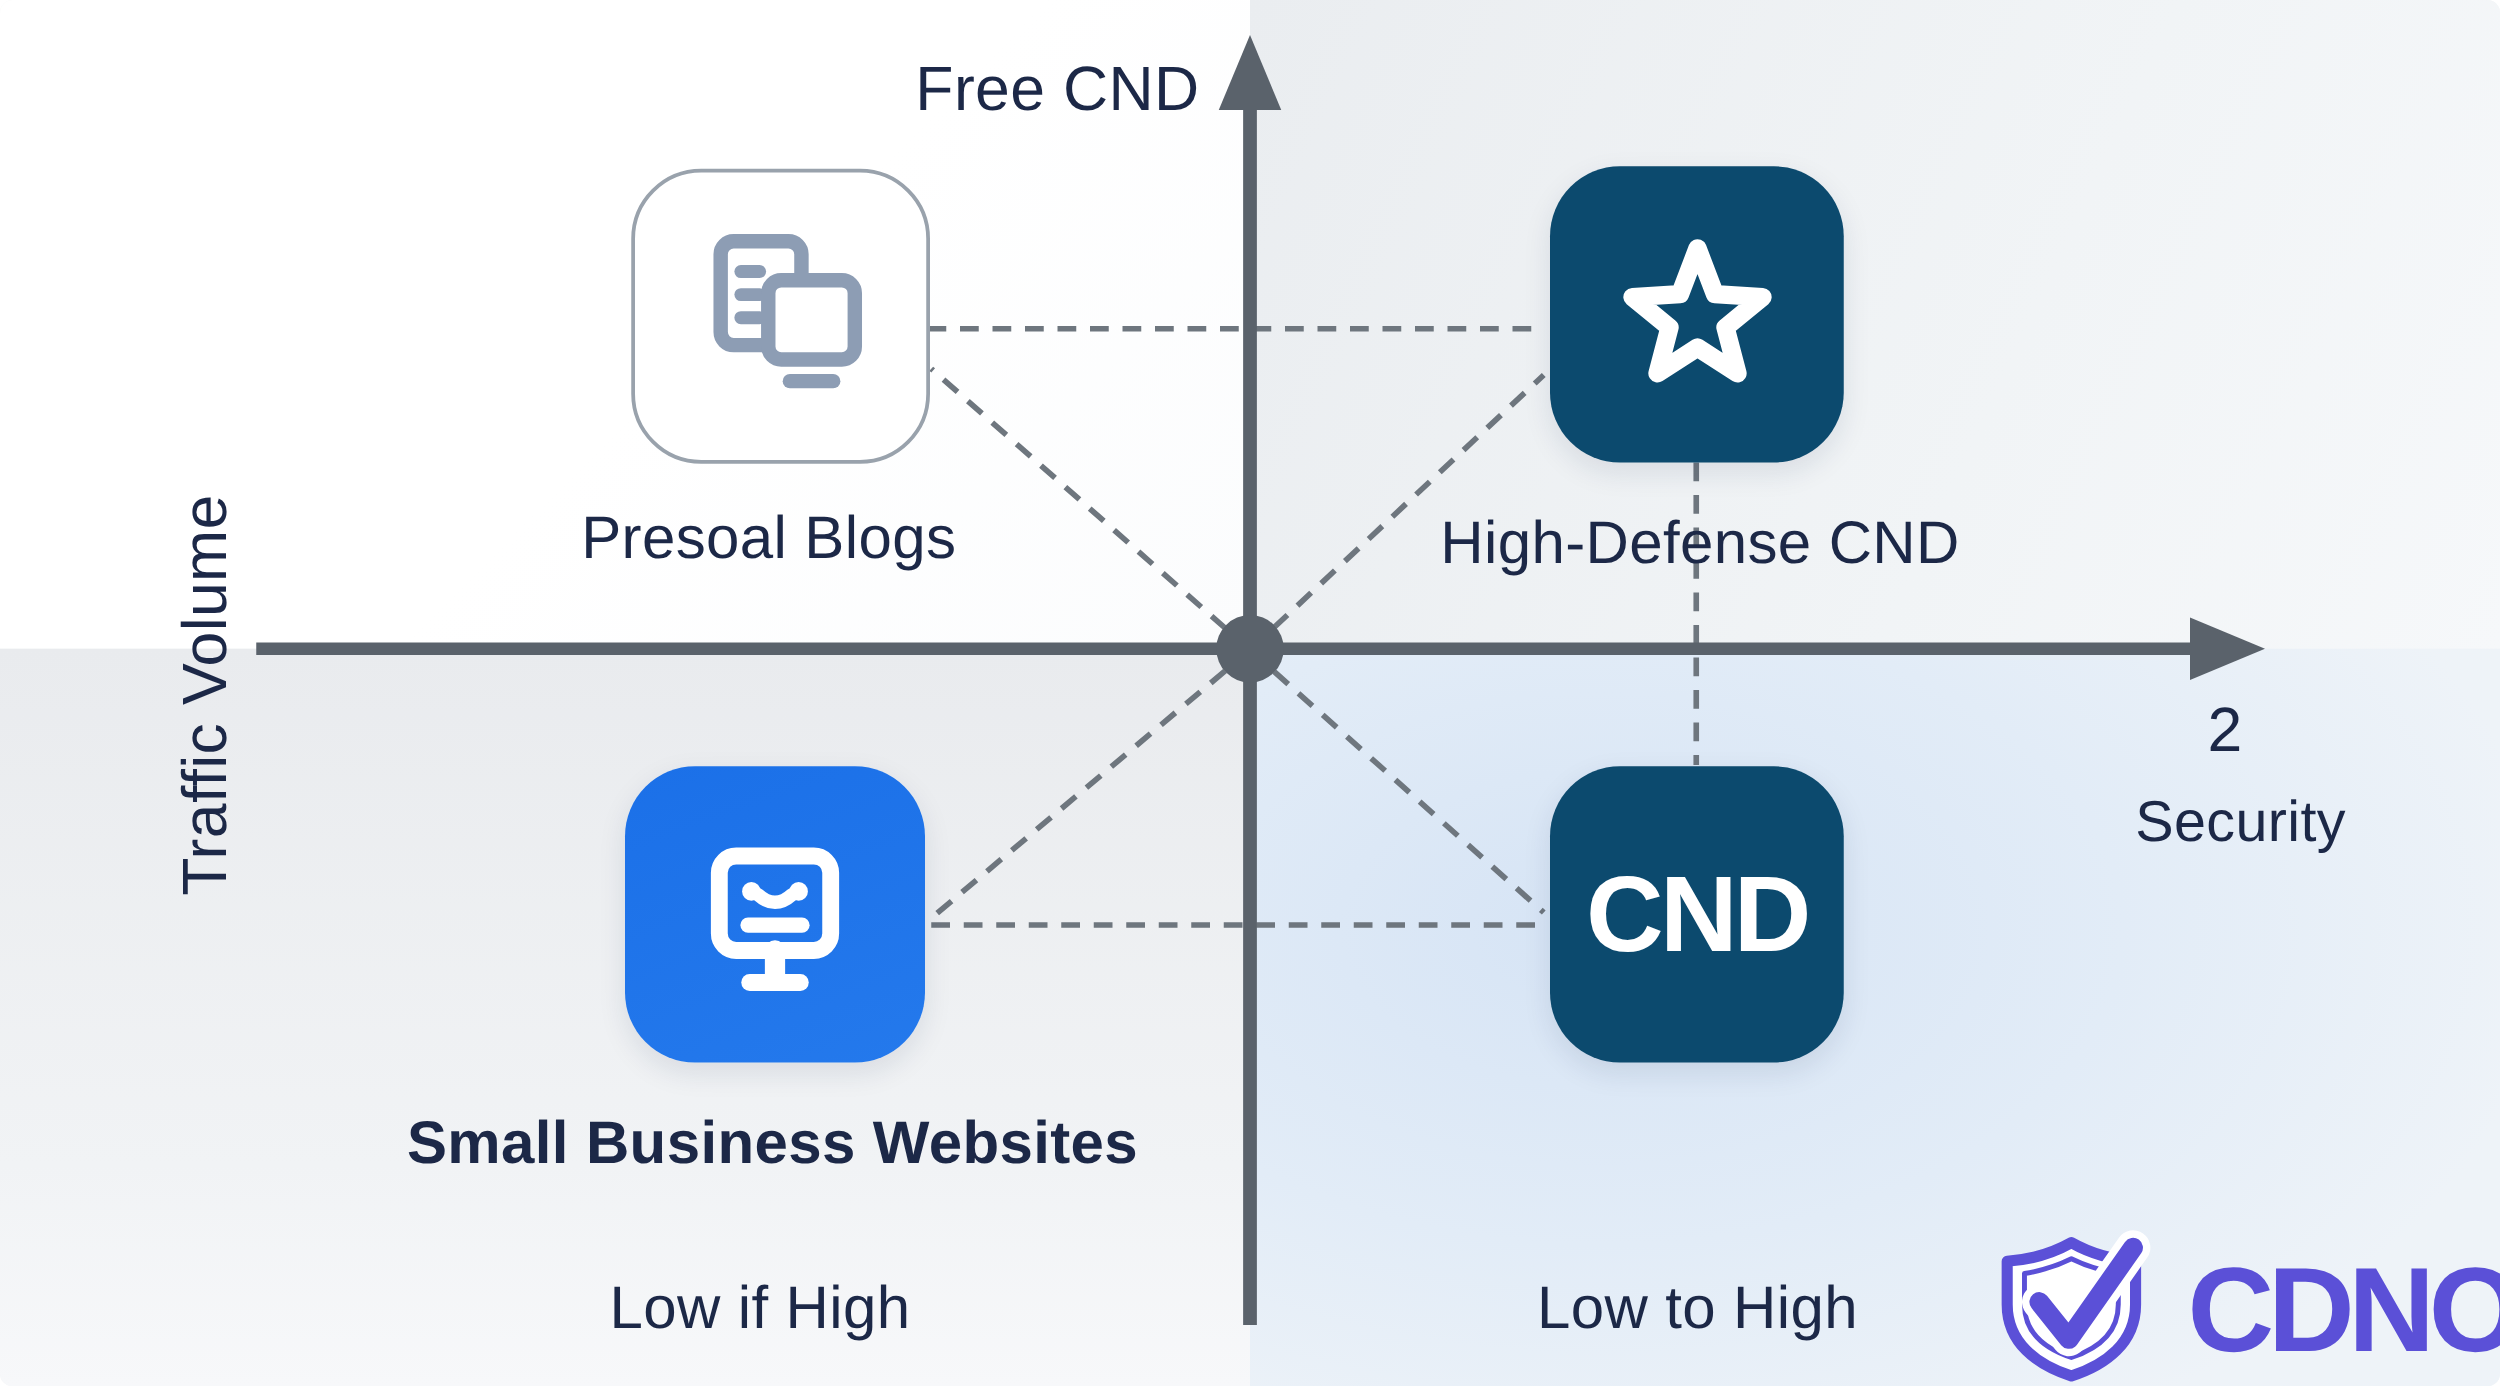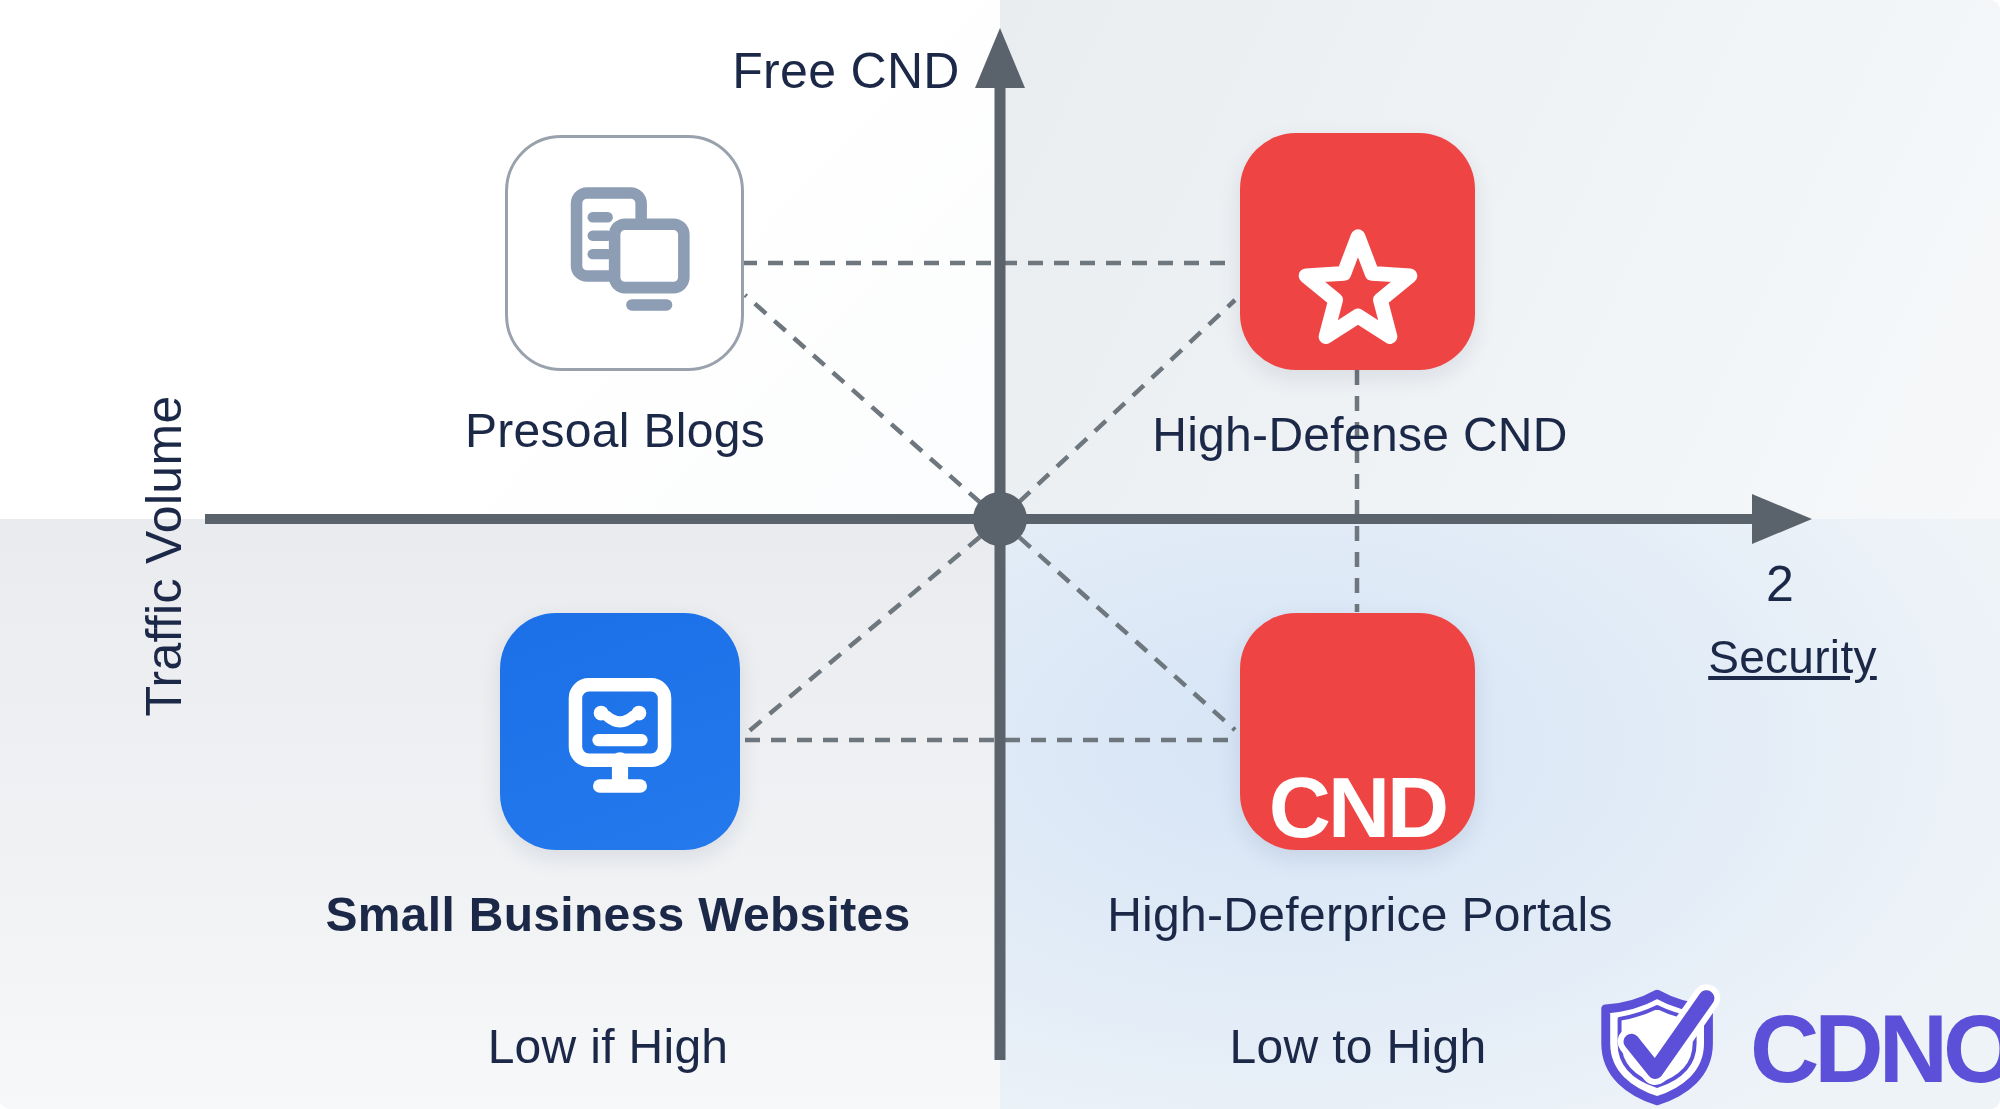--- a/index.html
+++ b/index.html
@@ -10,26 +10,26 @@
   .quad{position:absolute;}
   .quad.tl{left:0;top:0;width:1000px;height:519px;background:linear-gradient(135deg,#ffffff 55%,#fbfcfd 100%);}
   .quad.tr{left:1000px;top:0;width:1000px;height:519px;background:linear-gradient(115deg,#eaedf0 0%,#f1f4f6 60%,#f6f8fa 100%);}
   .quad.bl{left:0;top:519px;width:1000px;height:590px;background:linear-gradient(180deg,#e9ebee 0%,#f1f3f5 70%,#f7f8fa 100%);}
   .quad.br{left:1000px;top:519px;width:1000px;height:590px;background:radial-gradient(ellipse 760px 460px at 28% 38%,#d6e4f5 0%,#e2ecf7 55%,#eef3f8 100%);}
 
   svg.overlay{position:absolute;left:0;top:0;z-index:2;}
 
   .tile{position:absolute;z-index:3;border-radius:56px;display:flex;align-items:center;justify-content:center;box-shadow:0 8px 22px rgba(20,35,80,0.10);}
   .tile.card{background:#ffffff;border:3px solid #99a2ac;box-shadow:none;}
-  .tile.navy{background:#ef4444;align-items:flex-end;}
+  .tile.navy{background:#0c4a6e;}
   .tile.blue{background:linear-gradient(160deg,#1b70e8 0%,#2479ec 100%);}
   .tile-text{color:#ffffff;font-weight:bold;font-size:86px;letter-spacing:-3px;line-height:1;}
 
   .label{position:absolute;z-index:4;color:#1c2847;text-align:center;font-size:48px;font-weight:500;letter-spacing:0.3px;line-height:1.45;}
-  .label.small{font-size:46px;text-decoration:underline;}
+  .label.small{font-size:46px;}
   .rotated{transform:rotate(-90deg);transform-origin:center;white-space:nowrap;}
 
   .logo{position:absolute;left:1586px;top:984px;z-index:5;display:flex;align-items:center;gap:6px;}
   .logo .wordmark{color:#5b50d7;font-weight:bold;font-size:96px;letter-spacing:-5px;white-space:nowrap;line-height:1;padding-top:6px;}
 </style>
 </head>
 <body>
 
 <div class="canvas">
 
@@ -101,21 +101,20 @@
         <line x1="45" y1="100" x2="75" y2="100" stroke-width="10"></line>
       </g>
     </svg>
   </div>
   <div class="label" style="left:318px;top:880px;width:600px;font-weight:bold;">Small Business Websites</div>
   <div class="label" style="left:408px;top:1012px;width:400px;text-align:center;">Low if High</div>
 
   <div class="tile navy" style="left:1240px;top:613px;width:235px;height:237px;">
     <span class="tile-text">CND</span>
   </div>
-  <div class="label" style="left:1060px;top:880px;width:600px;">High-Deferprice Portals</div>
   <div class="label" style="left:1158px;top:1012px;width:400px;">Low to High</div>
 
   <div class="logo">
     <svg width="158" height="124" viewBox="0 0 160 125">
       <path d="M72 10 C56 19 37 24 20 25 L20 60 C20 91 44 109 72 118 C100 109 124 91 124 60 L124 25 C107 24 88 19 72 10 Z" fill="#ffffff" stroke="#5b50d7" stroke-width="9" stroke-linejoin="round"></path>
       <path d="M72 23 C60 29 46 33 34 35 L34 60 C34 83 51 96 72 103 C93 96 110 83 110 60 L110 35 C98 33 84 29 72 23 Z" fill="none" stroke="#5b50d7" stroke-width="4" stroke-linejoin="round"></path>
       <path d="M46 58 L70 88 L122 14" fill="none" stroke="#ffffff" stroke-width="28" stroke-linecap="round" stroke-linejoin="round"></path>
       <path d="M46 58 L70 88 L122 14" fill="none" stroke="#5b50d7" stroke-width="16" stroke-linecap="round" stroke-linejoin="round"></path>
     </svg>
     <span class="wordmark">CDNOT</span>

